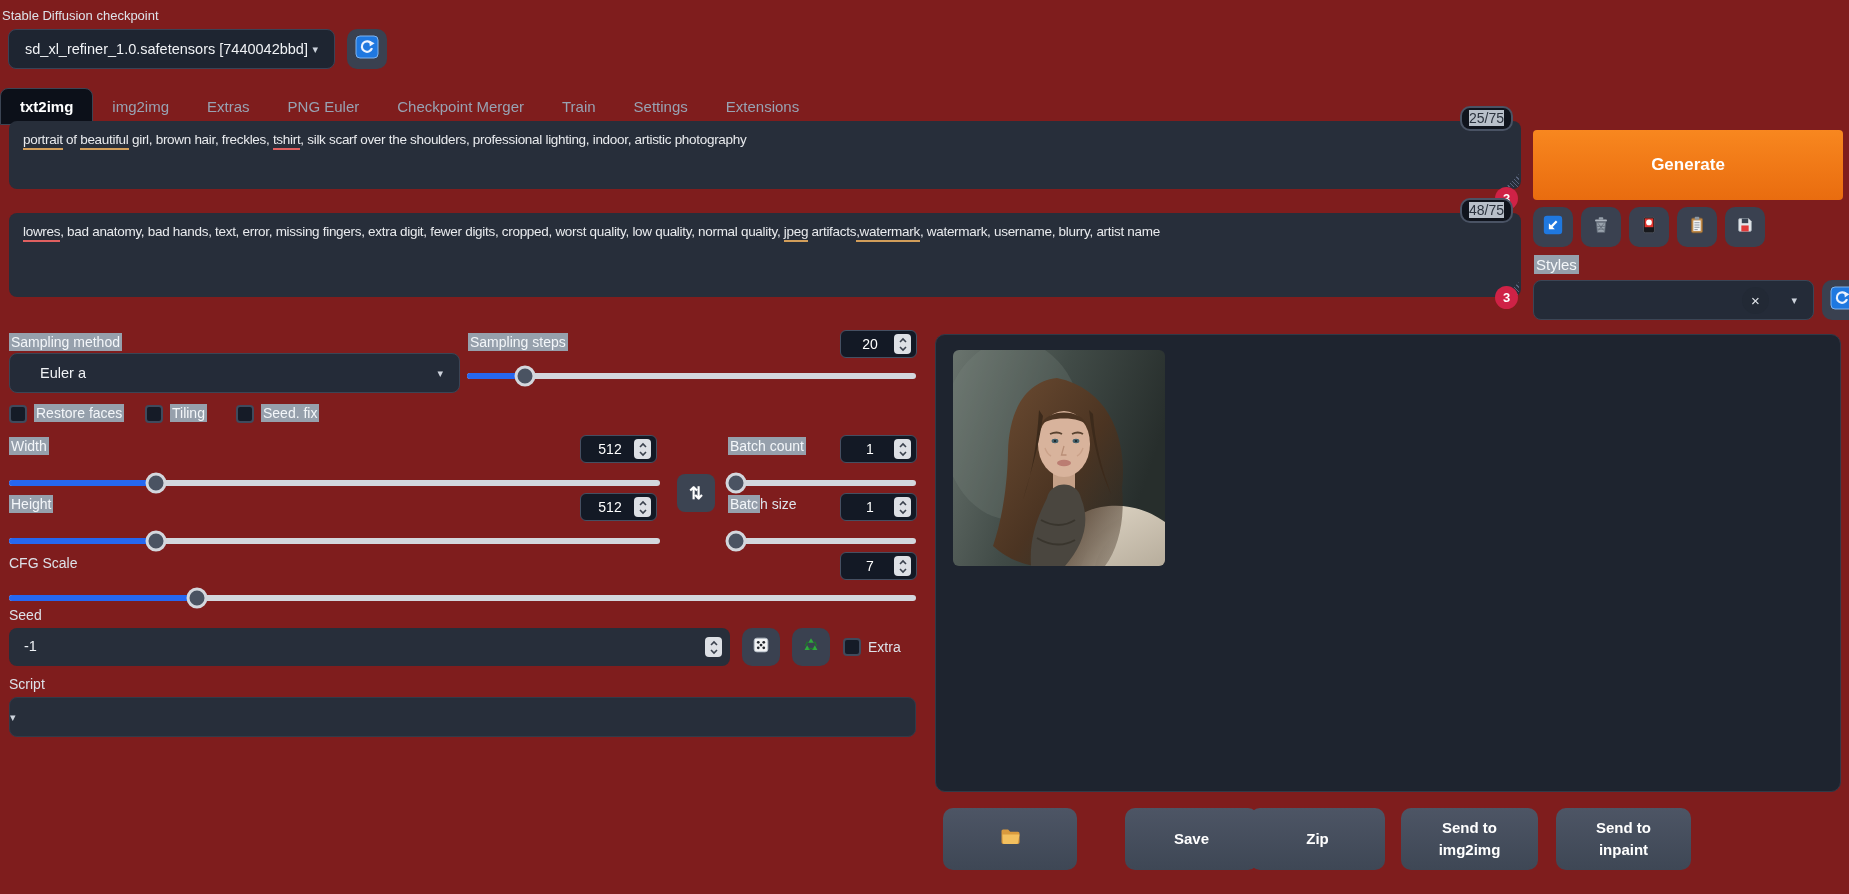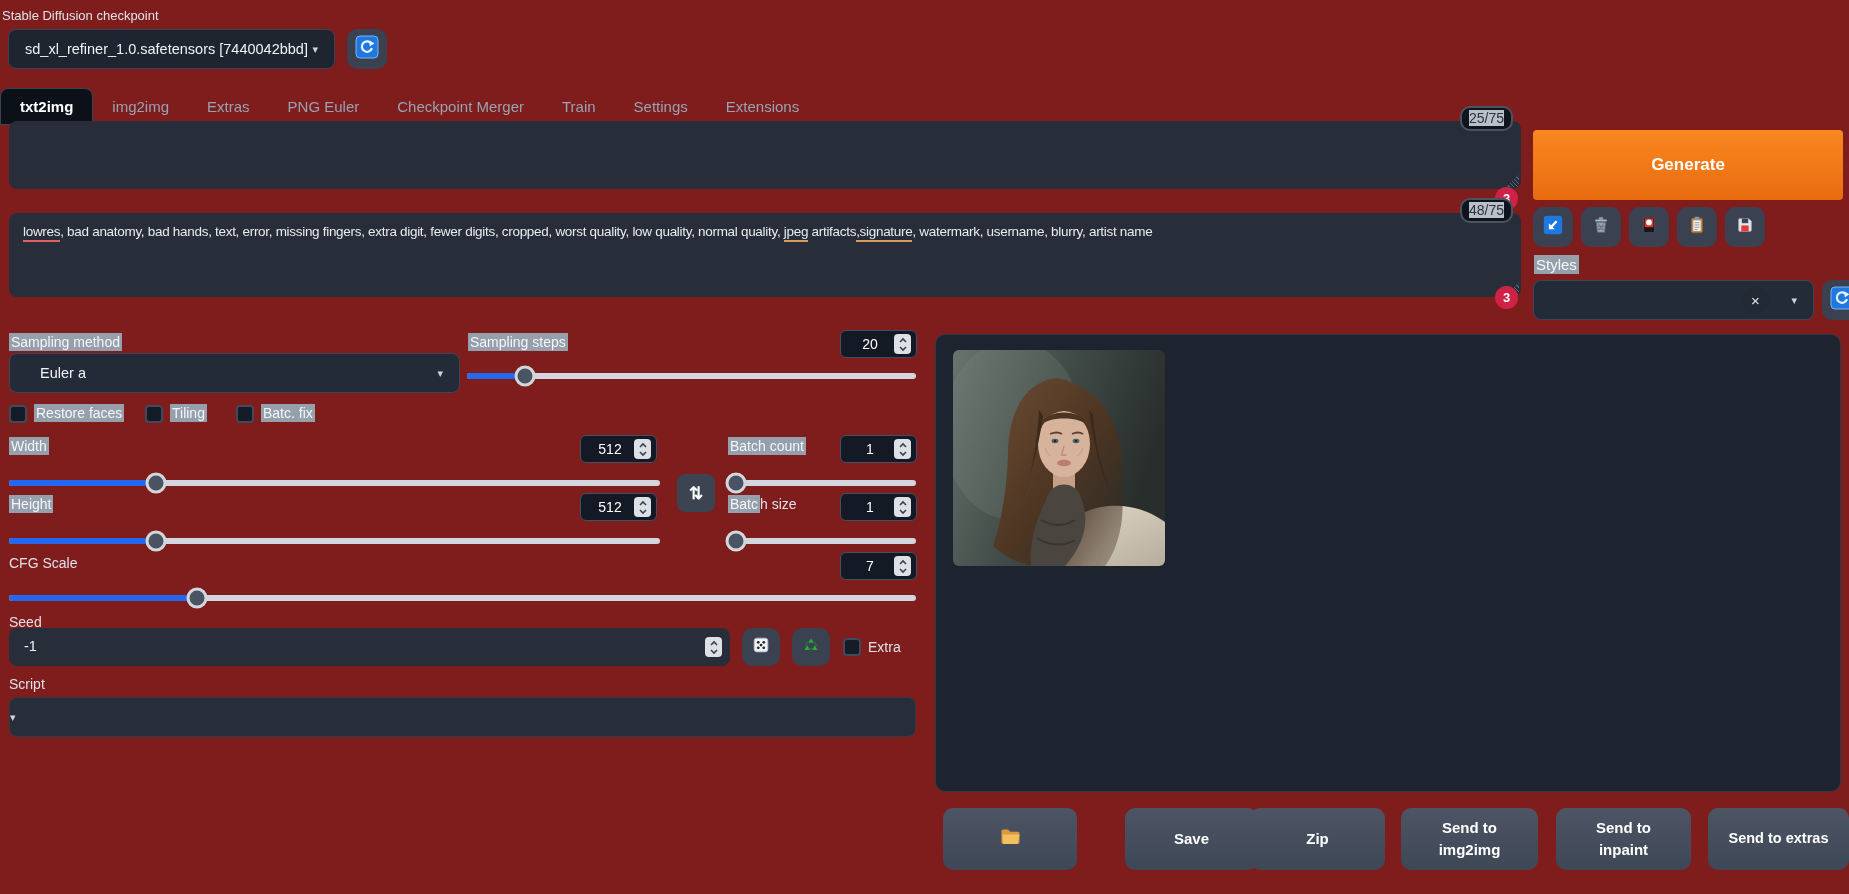--- a/index.html
+++ b/index.html
@@ -123,32 +123,35 @@
       </div>
     <div class="tab">
         <span>Settings</span>
       </div>
     <div class="tab">
         <span>Extensions</span>
       </div>
   </div>
 
   <div class="abs pbox" style="top:121px; height:68px;">
+    <div class="ptext">
+      <span class="sp-o">portrait</span><span> of </span><span class="sp-o">beautiful</span><span> girl, brown hair, freckles, </span><span class="sp-r">tshirt</span><span>, silk scarf over the shoulders, professional lighting, indoor, artistic photography</span>
+    </div>
     <div class="counter">
       <span class="hl-dark">25/75</span>
     </div>
     <div class="resize-corner"></div>
     <div class="badge3" style="bottom:-21px;">
       <span>3</span>
     </div>
   </div>
 
   <div class="abs pbox" style="top:213px; height:84px;">
     <div class="ptext">
-      <span class="sp-r">lowres</span><span>, bad anatomy, bad hands, text, error, missing fingers, extra digit, fewer digits, cropped, worst quality, low quality, normal quality, </span><span class="sp-o">jpeg</span><span> artifacts</span><span class="sp-o">,signature</span><span>, watermark, username, blurry, artist name</span>
+      <span class="sp-r">lowres</span><span>, bad anatomy, bad hands, text, error, missing fingers, extra digit, fewer digits, cropped, worst quality, low quality, normal quality, </span><span class="sp-o">jpeg</span><span> artifacts</span><span class="sp-o">,watermark</span><span>, watermark, username, blurry, artist name</span>
     </div>
     <div class="counter">
       <span class="hl-dark">48/75</span>
     </div>
     <div class="resize-corner"></div>
     <div class="badge3" style="bottom:-12px;">
       <span>3</span>
     </div>
   </div>
 
@@ -248,21 +251,21 @@
     <div class="track"></div>
       <div class="fill" style="width:13%"></div>
       <div class="thumb" style="left:13%"></div>
   </div>
 
   <div class="abs checkbox" style="left:9px; top:405px;"></div>
   <div class="abs lbl" style="left:34px; top:405px;"><span class="hl">Restore faces</span></div>
   <div class="abs checkbox" style="left:145px; top:405px;"></div>
   <div class="abs lbl" style="left:170px; top:405px;"><span class="hl">Tiling</span></div>
   <div class="abs checkbox" style="left:236px; top:405px;"></div>
-  <div class="abs lbl" style="left:261px; top:405px;"><span class="hl">Batc. fix</span></div>
+  <div class="abs lbl" style="left:261px; top:405px;"><span class="hl">Seed. fix</span></div>
 
   <div class="abs lbl" style="left:9px; top:438px;"><span class="hl">Width</span></div>
   <div class="abs numbox" style="left:580px; top:435px; width:77px; height:28px;">
     <span class="numval">512</span>
     <span class="spin">
       <svg width="10" height="7" viewBox="0 0 10 7">
           <path d="M2 5 L5 2 L8 5" stroke="#3a414d" stroke-width="1.6" fill="none"></path>
         </svg>
       <svg width="10" height="7" viewBox="0 0 10 7">
           <path d="M2 2 L5 5 L8 2" stroke="#3a414d" stroke-width="1.6" fill="none"></path>
@@ -346,21 +349,21 @@
           <path d="M2 2 L5 5 L8 2" stroke="#3a414d" stroke-width="1.6" fill="none"></path>
         </svg>
     </span>
   </div>
   <div class="slider" style="left:9px; top:588px; width:907px;">
     <div class="track"></div>
       <div class="fill" style="width:20.7%"></div>
       <div class="thumb" style="left:20.7%"></div>
   </div>
 
-  <div class="abs lbl" style="left:9px; top:607px;margin-top:7px;"><span>Seed</span></div>
+  <div class="abs lbl" style="left:9px; top:607px;"><span>Seed</span></div>
   <div class="abs" style="left:9px; top:628px; width:721px; height:38px; background:#272e3a; border-radius:8px;">
     <span style="position:absolute; left:15px; top:10px; font-size:14.5px; color:#eef1f5;">-1</span>
     <span class="spin" style="position:absolute; right:8px; top:9px;">
       <svg width="10" height="7" viewBox="0 0 10 7">
           <path d="M2 5 L5 2 L8 5" stroke="#3a414d" stroke-width="1.6" fill="none"></path>
         </svg>
       <svg width="10" height="7" viewBox="0 0 10 7">
           <path d="M2 2 L5 5 L8 2" stroke="#3a414d" stroke-width="1.6" fill="none"></path>
         </svg>
     </span>
@@ -455,17 +458,14 @@
   </div>
   <div class="abs gbtn" style="left:1250px; width:135px;">
     <span>Zip</span>
   </div>
   <div class="abs gbtn" style="left:1401px; width:137px;">
     <span class="wrap">Send to img2img</span>
   </div>
   <div class="abs gbtn" style="left:1556px; width:135px;">
     <span class="wrap">Send to inpaint</span>
   </div>
-  <div class="abs gbtn" style="left:1708px; width:141px; font-size:14.5px;">
-    <span class="nowrap">Send to extras</span>
-  </div>
 
 </div>
 
 </body></html>

